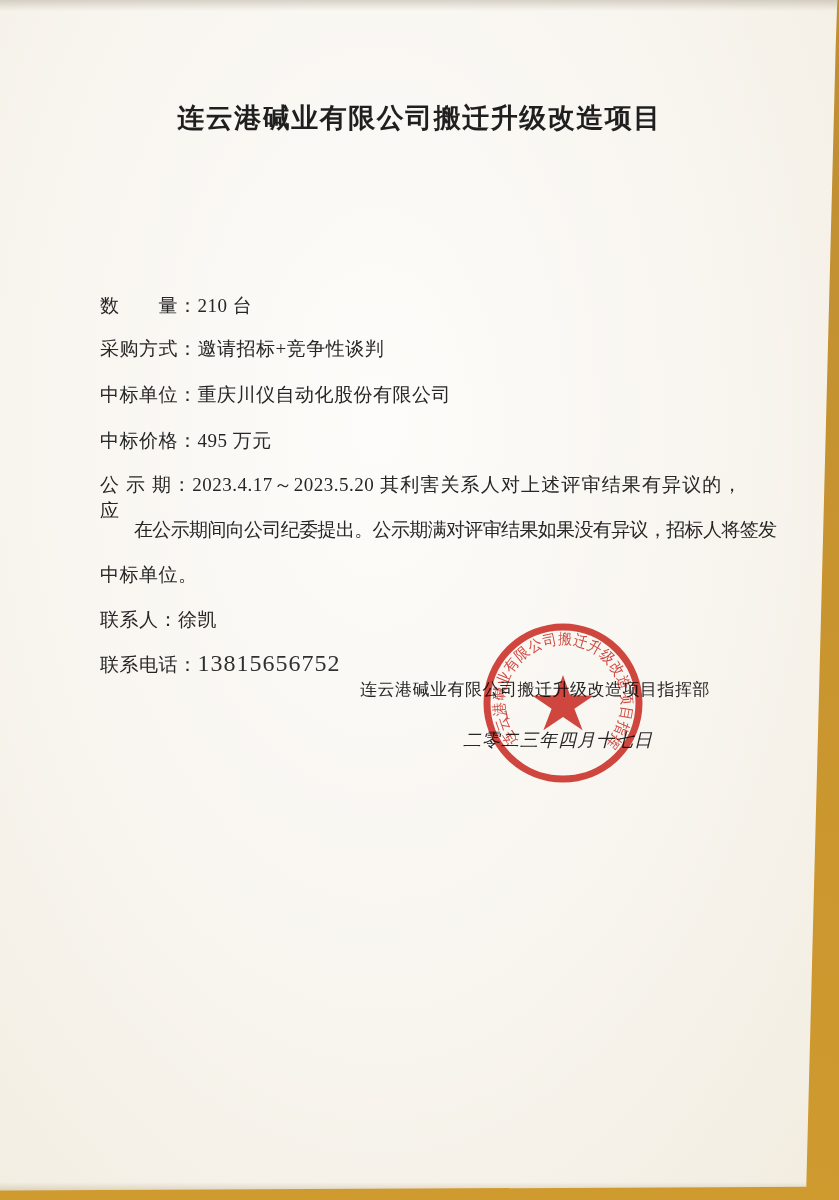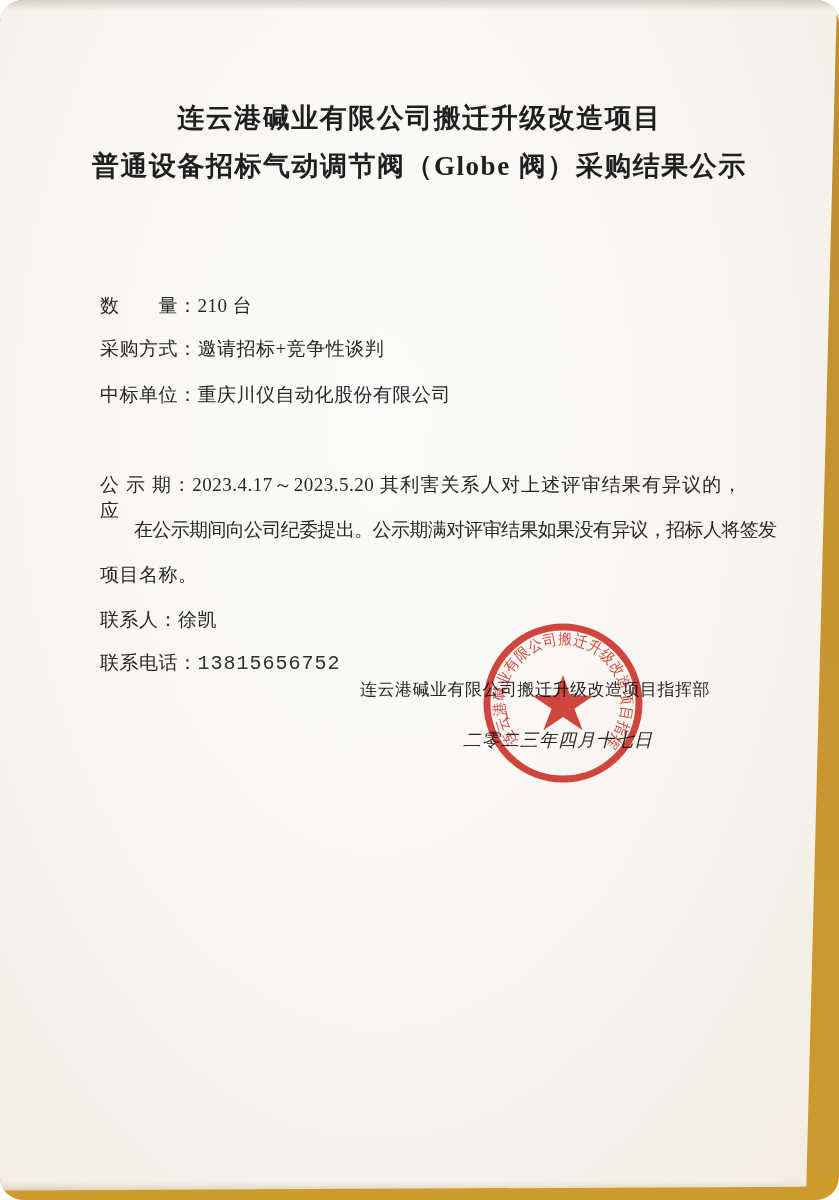--- a/index.html
+++ b/index.html
@@ -1,69 +1,69 @@
 <!DOCTYPE html>
 <html><head>
 <meta charset="utf-8">
 <style>
   html,body{margin:0;padding:0;}
   .page{
     position:relative;width:839px;height:1200px;overflow:hidden;
     background:linear-gradient(180deg,#bf8e33 0%,#c9952f 55%,#cf9a2e 100%);
-    font-family:"Liberation Serif","DejaVu Serif",serif;color:#262626;border-radius:23px;
+    font-family:"Liberation Serif","DejaVu Serif",serif;color:#262626;
   }
   .paper{
     position:absolute;inset:0;
     background:radial-gradient(ellipse at 45% 35%, #fdfcfa 0%, #f8f5ef 55%, #f2ecdf 100%);
     clip-path:polygon(0 0, 99.8% 0, 99.6% 4%, 96.1% 98.9%, 0 99.2%);
   }
   .paper-shadow{
     position:absolute;inset:0;pointer-events:none;
     background:
       linear-gradient(180deg, rgba(150,140,120,.35) 0, rgba(150,140,120,0) 11px),
       linear-gradient(0deg, rgba(105,75,10,.35) 0, rgba(105,75,10,0) 18px);
     clip-path:polygon(0 0, 99.8% 0, 99.6% 4%, 96.1% 98.9%, 0 99.2%);
   }
   .title{position:absolute;left:0;width:100%;text-align:center;font-weight:bold;
          font-size:27px;letter-spacing:1.5px;color:#1f1f1f;}
   .bl{position:absolute;left:100px;width:642px;font-size:19px;letter-spacing:.5px;
       white-space:nowrap;}
   .just{text-align:justify;text-align-last:justify;white-space:normal;}
   .tight{letter-spacing:-1px;margin-left:34px;}
-  .phone{font-family:Liberation Mono, monospace;font-size:20px;
+  .phone{font-family:Liberation Serif, serif;font-size:24px;
          letter-spacing:1px;color:#303030;}
   .sig-org{position:absolute;right:129px;top:678px;font-size:17px;letter-spacing:.5px;
            white-space:nowrap;}
   .sig-date{position:absolute;left:463px;top:728px;font-size:18px;letter-spacing:1px;
             white-space:nowrap;font-style:italic;}
   .stamp{position:absolute;left:478px;top:618px;width:170px;height:170px;
          mix-blend-mode:multiply;opacity:.9;}
   .stamp text{font-family:"Liberation Serif","DejaVu Serif",serif;}
 </style>
 </head>
 <body>
 
 <div class="page">
   <div class="paper"></div>
   <div class="paper-shadow"></div>
 
   <div class="title" style="top:100px">连云港碱业有限公司搬迁升级改造项目</div>
-  <div class="title" style="top:148px">普通设备招标气动调节阀（Globe 阀）采购结果公示</div>
 
 
   <div class="bl" style="top:293px">数　　量：210 台</div>
 
   <div class="bl" style="top:336px">采购方式：邀请招标+竞争性谈判</div>
 
   <div class="bl" style="top:382px">中标单位：重庆川仪自动化股份有限公司</div>
 
+  <div class="bl" style="top:428px">中标价格：495 万元</div>
 
   <div class="bl just" style="top:472px">公 示 期：2023.4.17～2023.5.20 其利害关系人对上述评审结果有异议的，应</div>
   <div class="bl just tight" style="top:517px">在公示期间向公司纪委提出。公示期满对评审结果如果没有异议，招标人将签发</div>
-  <div class="bl" style="top:562px">项目名称。</div>
+  <div class="bl" style="top:562px">中标单位。</div>
 
   <div class="bl" style="top:607px">
     <span>联系人：</span><span>徐凯</span>
   </div>
 
   <div class="bl" style="top:650px">
     <span>联系电话：</span><span class="phone">13815656752</span>
   </div>
 
   <div class="sig-org">连云港碱业有限公司搬迁升级改造项目指挥部</div>

